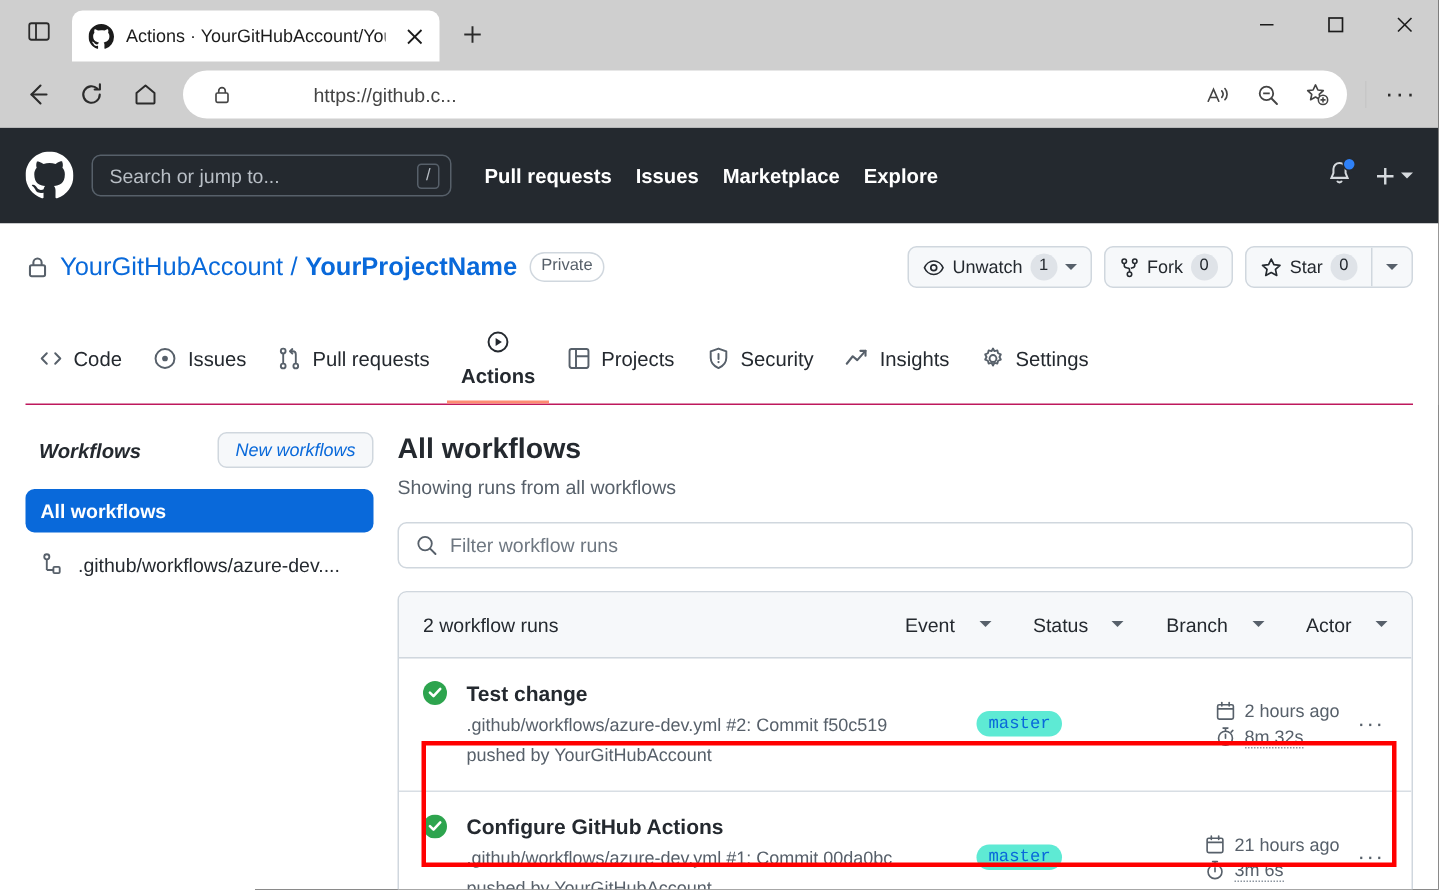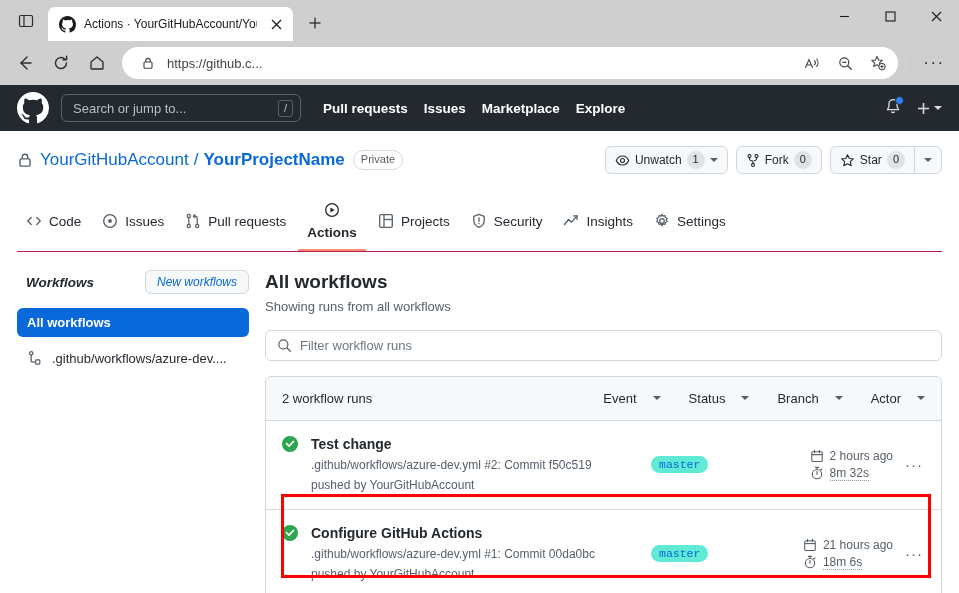--- a/index.html
+++ b/index.html
@@ -27,29 +27,29 @@
   .wc { width: 46px; height: 33px; display: flex; align-items: center; justify-content: center; }
 
   
   .navbar { height: 44px; background: #cfcfcf; display: flex; align-items: center; padding: 0 8px; gap: 2px; flex: none; }
   .navbtn { width: 34px; height: 34px; display: flex; align-items: center; justify-content: center; border-radius: 5px; color: #2b2b2b; }
   .omnibox {
     flex: 1; height: 32px; background: #fff; border-radius: 16px;
     display: flex; align-items: center; padding: 0 6px 0 12px; margin: 0 6px; gap: 5px;
     min-width: 0;
   }
-  .omni-url { font-size: 13px; color: #444; white-space: nowrap; flex: 1; overflow: hidden; }
+  .omni-url { font-size: 13px; color: #444; white-space: nowrap; flex: 1; overflow: hidden; margin-left: 42px; }
   .omni-icon { width: 28px; height: 26px; display: flex; align-items: center; justify-content: center; border-radius: 4px; flex: none; }
   .omni-sep { width: 1px; height: 18px; background: #c7c7c7; margin: 0 4px; flex: none; }
   .ellipsis-btn { width: 34px; height: 34px; display: flex; align-items: center; justify-content: center; border-radius: 5px; letter-spacing: 1.5px; color: #2b2b2b; font-size: 17px; }
 
   
   .page { flex: 1; background: #fff; overflow: hidden; position: relative; }
 
-  .gh-header { height: 46px; background: #24292f; display: flex; align-items: center; padding: 0 17px; gap: 0; }
+  .gh-header { height: 64px; background: #24292f; display: flex; align-items: center; padding: 0 17px; gap: 0; }
   .gh-logo { width: 32px; height: 32px; flex: none; margin-right: 12px; }
   .gh-search {
     width: 240px; height: 28px; border: 1px solid #57606a; border-radius: 6px;
     display: flex; align-items: center; padding: 0 7px 0 11px; gap: 6px;
   }
   .gh-search-text { font-size: 13px; color: #b9bfc6; flex: 1; }
   .slash-key { width: 15px; height: 17px; border: 1px solid #57606a; border-radius: 3px; font-size: 11px; color: #b9bfc6; display: flex; align-items: center; justify-content: center; }
   .gh-nav { display: flex; align-items: center; gap: 16px; margin-left: 22px; }
   .gh-nav a { font-size: 13.5px; font-weight: bold; color: #fff; text-decoration: none; white-space: nowrap; }
   .gh-right { margin-left: auto; display: flex; align-items: center; gap: 14px; }
@@ -514,21 +514,21 @@
                   <span>21 hours ago</span>
                 </div>
                 <div class="run-time">
                   <svg width="14" height="14" viewBox="0 0 16 16">
                     <circle cx="8" cy="9.3" r="5.3" fill="none" stroke="#57606a" stroke-width="1.25"></circle>
                     <line x1="8" y1="9.3" x2="8" y2="6.4" stroke="#57606a" stroke-width="1.25" stroke-linecap="round"></line>
                     <line x1="6.2" y1="1.6" x2="9.8" y2="1.6" stroke="#57606a" stroke-width="1.25" stroke-linecap="round"></line>
                     <line x1="8" y1="1.6" x2="8" y2="4" stroke="#57606a" stroke-width="1.25"></line>
                     <line x1="12.3" y1="4.6" x2="13.6" y2="3.4" stroke="#57606a" stroke-width="1.25" stroke-linecap="round"></line>
                   </svg>
-                  <span class="dur-text">18m 6s</span>
+                  <span class="dur-text">3m 6s</span>
                 </div>
               </div>
               <span class="kebab">···</span>
             </div>
           </div>
         </div>
       </div>
     </div>
 
     <div class="highlight-box"></div>

